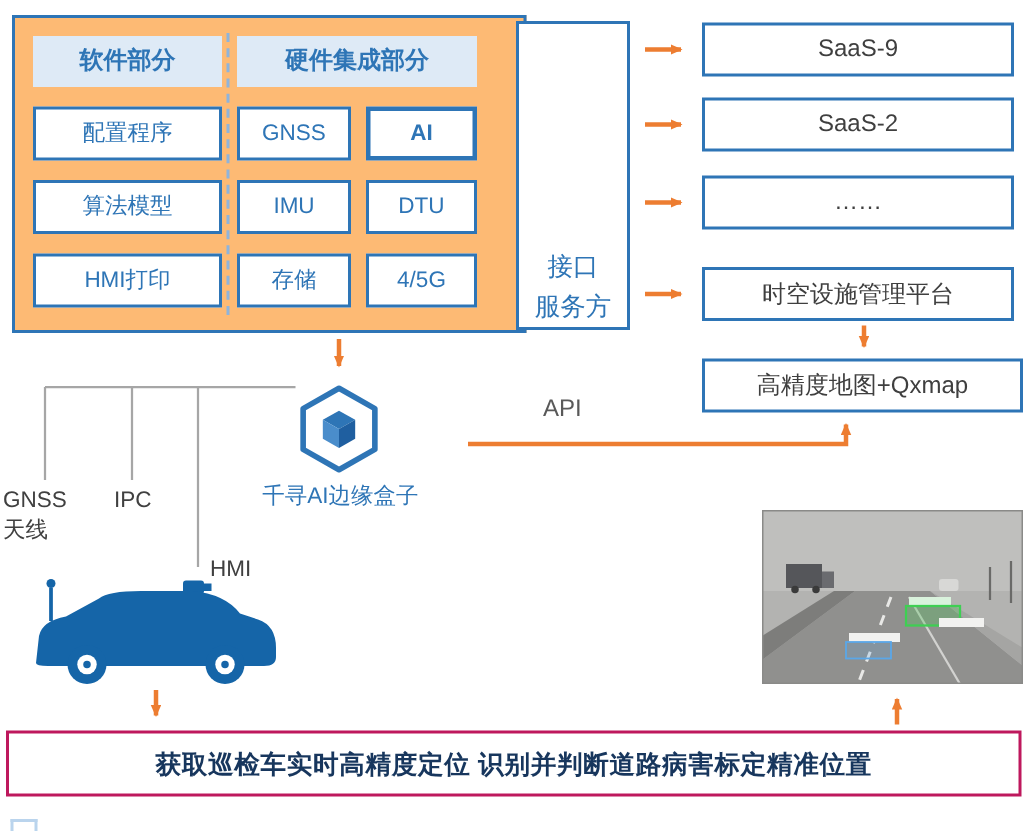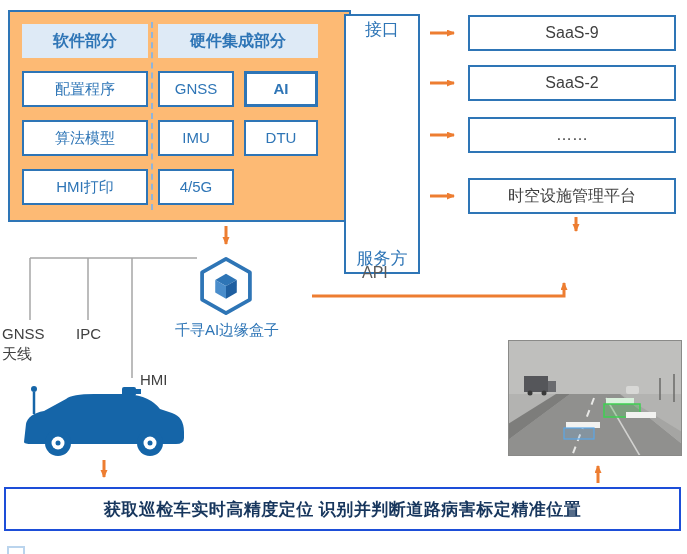--- a/index.html
+++ b/index.html
@@ -12,42 +12,42 @@
   .sw-col{left:12px;width:126px;}
   .hw-col{left:148px;width:160px;}
   .divider{position:absolute;left:141px;top:10px;bottom:10px;border-left:2px dashed #8EB4DC;}
   .col-header{background:#DEEAF6;color:#2E75B6;font-weight:bold;font-size:16px;text-align:center;height:34px;line-height:34px;}
   .item{border:2px solid #2E75B6;box-sizing:border-box;color:#2E75B6;font-size:15px;text-align:center;height:36px;line-height:32px;background:#fff;}
   .sw-col .item{margin-top:13px;}
   .hw-grid{display:grid;grid-template-columns:76px 74px;column-gap:10px;row-gap:13px;margin-top:13px;}
   .item.strong{border-width:3px;line-height:30px;font-weight:bold;}
 
   
-  .interface-box{position:absolute;left:344px;top:14px;width:76px;height:260px;border:2px solid #2E75B6;box-sizing:border-box;display:flex;flex-direction:column;align-items:center;justify-content:space-between;color:#2E75B6;font-size:17px;line-height:1.6;background:#fff;}
+  .interface-box{position:absolute;left:344px;top:14px;width:76px;height:206px;border:2px solid #2E75B6;box-sizing:border-box;display:flex;flex-direction:column;align-items:center;justify-content:flex-end;color:#2E75B6;font-size:17px;line-height:1.6;background:#fff;}
 
   
   .service{position:absolute;left:468px;width:208px;height:36px;border:2px solid #2E75B6;box-sizing:border-box;display:flex;align-items:center;justify-content:center;color:#3F3F3F;font-size:16px;background:#fff;}
   .svc0{top:15px;} .svc1{top:65px;} .svc2{top:117px;} .svc3{top:178px;}
   .map-box{position:absolute;left:468px;top:239px;width:214px;height:36px;border:2px solid #2E75B6;box-sizing:border-box;display:flex;align-items:center;justify-content:center;color:#3F3F3F;font-size:16px;background:#fff;}
 
   
   .edge-icon{position:absolute;left:196px;top:256px;width:60px;height:60px;}
   .edge-label{position:absolute;left:156px;top:321px;width:142px;text-align:center;color:#2E75B6;font-size:15px;}
   .api-label{position:absolute;left:362px;top:264px;color:#595959;font-size:16px;}
 
   
   .veh-label{position:absolute;color:#404040;font-size:15px;line-height:1.35;}
   .lbl-gnss{left:2px;top:324px;}
   .lbl-ipc{left:76px;top:324px;text-align:right;}
   .lbl-hmi{left:140px;top:370px;}
 
   .car{position:absolute;left:10px;top:380px;width:180px;height:84px;}
 
   
-  .banner{position:absolute;left:4px;top:487px;width:677px;height:44px;border:2px solid #1d4ed8;box-sizing:border-box;display:flex;align-items:center;justify-content:center;color:#17365D;font-weight:bold;font-size:17px;background:#fff;letter-spacing:0.5px;}
+  .banner{position:absolute;left:4px;top:487px;width:677px;height:44px;border:2px solid #be185d;box-sizing:border-box;display:flex;align-items:center;justify-content:center;color:#17365D;font-weight:bold;font-size:17px;background:#fff;letter-spacing:0.5px;}
   .bottom-artifact{position:absolute;left:7px;top:546px;width:18px;height:8px;border:2px solid #9DC3E6;border-bottom:none;box-sizing:border-box;opacity:.7;}
 
   
   .photo{position:absolute;left:508px;top:340px;width:174px;height:116px;}
 
   .overlay{position:absolute;left:0;top:0;pointer-events:none;}
 </style>
 </head>
 <body>
 
@@ -86,34 +86,36 @@
       <div class="item">算法模型</div>
       <div class="item">HMI打印</div>
     </div>
     <div class="col hw-col">
       <div class="col-header">硬件集成部分</div>
       <div class="hw-grid">
         <div class="item">GNSS</div>
         <div class="item strong">AI</div>
         <div class="item">IMU</div>
         <div class="item">DTU</div>
+        <div class="item">存储</div>
         <div class="item">4/5G</div>
       </div>
     </div>
   </div>
 
   <div class="interface-box">
     <span>接口</span>
     <span>服务方</span>
   </div>
 
   <div class="service svc0">SaaS-9</div>
   <div class="service svc1">SaaS-2</div>
   <div class="service svc2">……</div>
   <div class="service svc3">时空设施管理平台</div>
+  <div class="map-box">高精度地图+Qxmap</div>
 
   <div class="edge-icon">
     <svg width="60" height="60" viewBox="0 0 64 64">
       <polygon points="32,3 57.5,17.5 57.5,46.5 32,61 6.5,46.5 6.5,17.5" fill="#ffffff" stroke="#2E75B6" stroke-width="4" stroke-linejoin="round"></polygon>
       <polygon points="32,19 43.5,25.5 32,32 20.5,25.5" fill="#2E75B6"></polygon>
       <polygon points="20.5,25.5 32,32 32,45.5 20.5,39" fill="#4A8DCB"></polygon>
       <polygon points="43.5,25.5 32,32 32,45.5 43.5,39" fill="#1F5FA0"></polygon>
     </svg>
   </div>
   <div class="edge-label">千寻AI边缘盒子</div>

